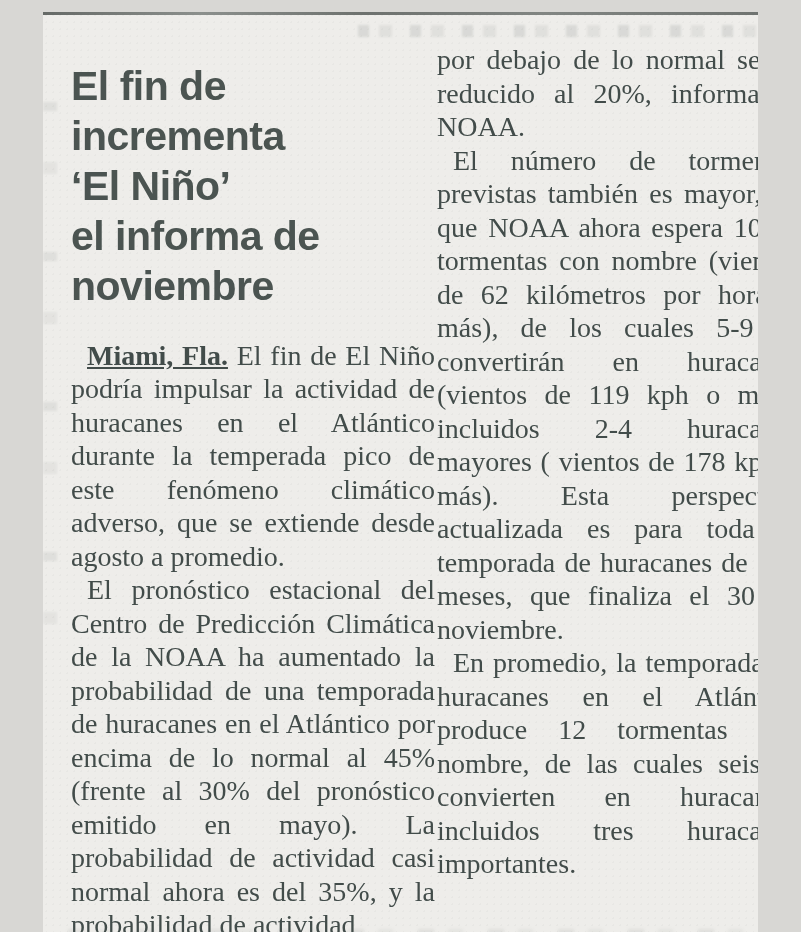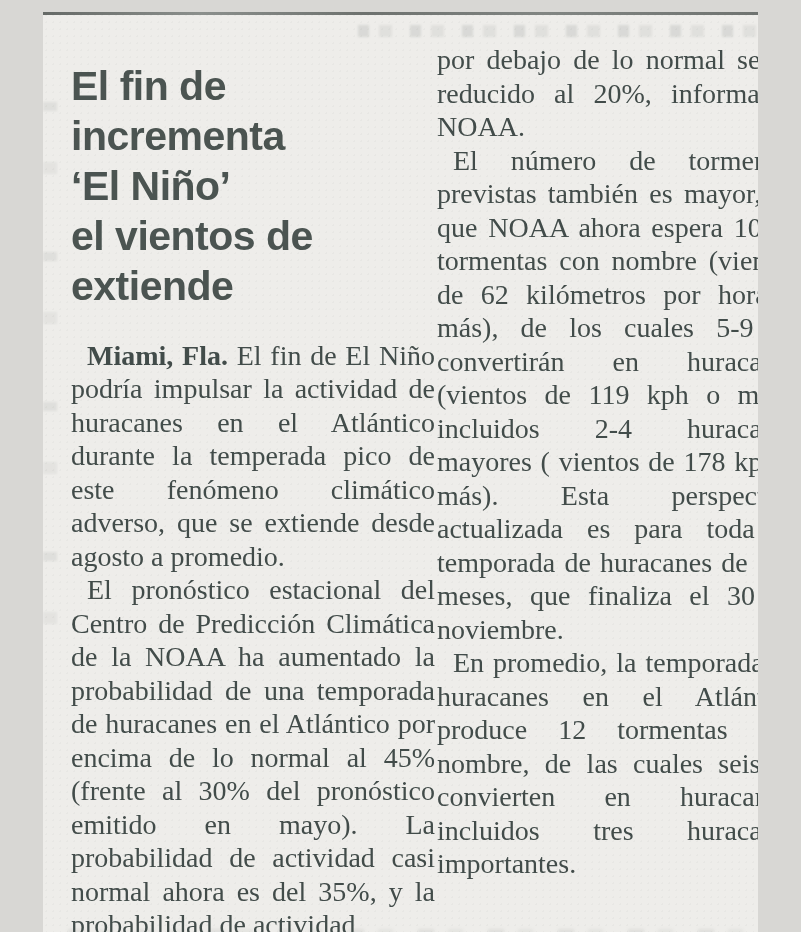--- a/index.html
+++ b/index.html
@@ -86,39 +86,39 @@
     position: absolute;
     left: 394px;
     top: 31px;
     width: 362px;
   }
   p.para {
     margin: 0;
     text-indent: 16px;
   }
   p.para.continuation { text-indent: 0; }
-  .dateline { font-weight: bold; }
+  .dateline { font-weight: bold; text-decoration: underline; }
 </style>
 </head>
 <body>
 
 <div class="page">
 
   <div class="scan-top-edge"></div>
   <div class="bleed-top"></div>
   <div class="bleed-bottom"></div>
   <div class="bleed-left"></div>
 
   <div class="col-left">
     <h1 class="headline">
       <span class="hl-line">El fin de</span>
       <span class="hl-line">incrementa</span>
       <span class="hl-line">‘El Niño’</span>
-      <span class="hl-line">el vientos de</span>
-      <span class="hl-line">extiende</span>
+      <span class="hl-line">el informa de</span>
+      <span class="hl-line">noviembre</span>
     </h1>
 
     <div class="body-text">
       <p class="para"><span class="dateline">Miami, Fla.</span><span> El fin de El Niño podría impulsar la actividad de huracanes en el Atlántico durante la temperada pico de este fenómeno climático adverso, que se extiende desde agosto a promedio.</span></p>
       <p class="para">El pronóstico estacional del Centro de Predicción Climática de la NOAA ha aumentado la probabilidad de una temporada de huracanes en el Atlántico por encima de lo normal al 45% (frente al 30% del pronóstico emitido en mayo). La probabilidad de actividad casi normal ahora es del 35%, y la probabilidad de actividad</p>
     </div>
   </div>
 
   <div class="col-right">
     <div class="body-text">

